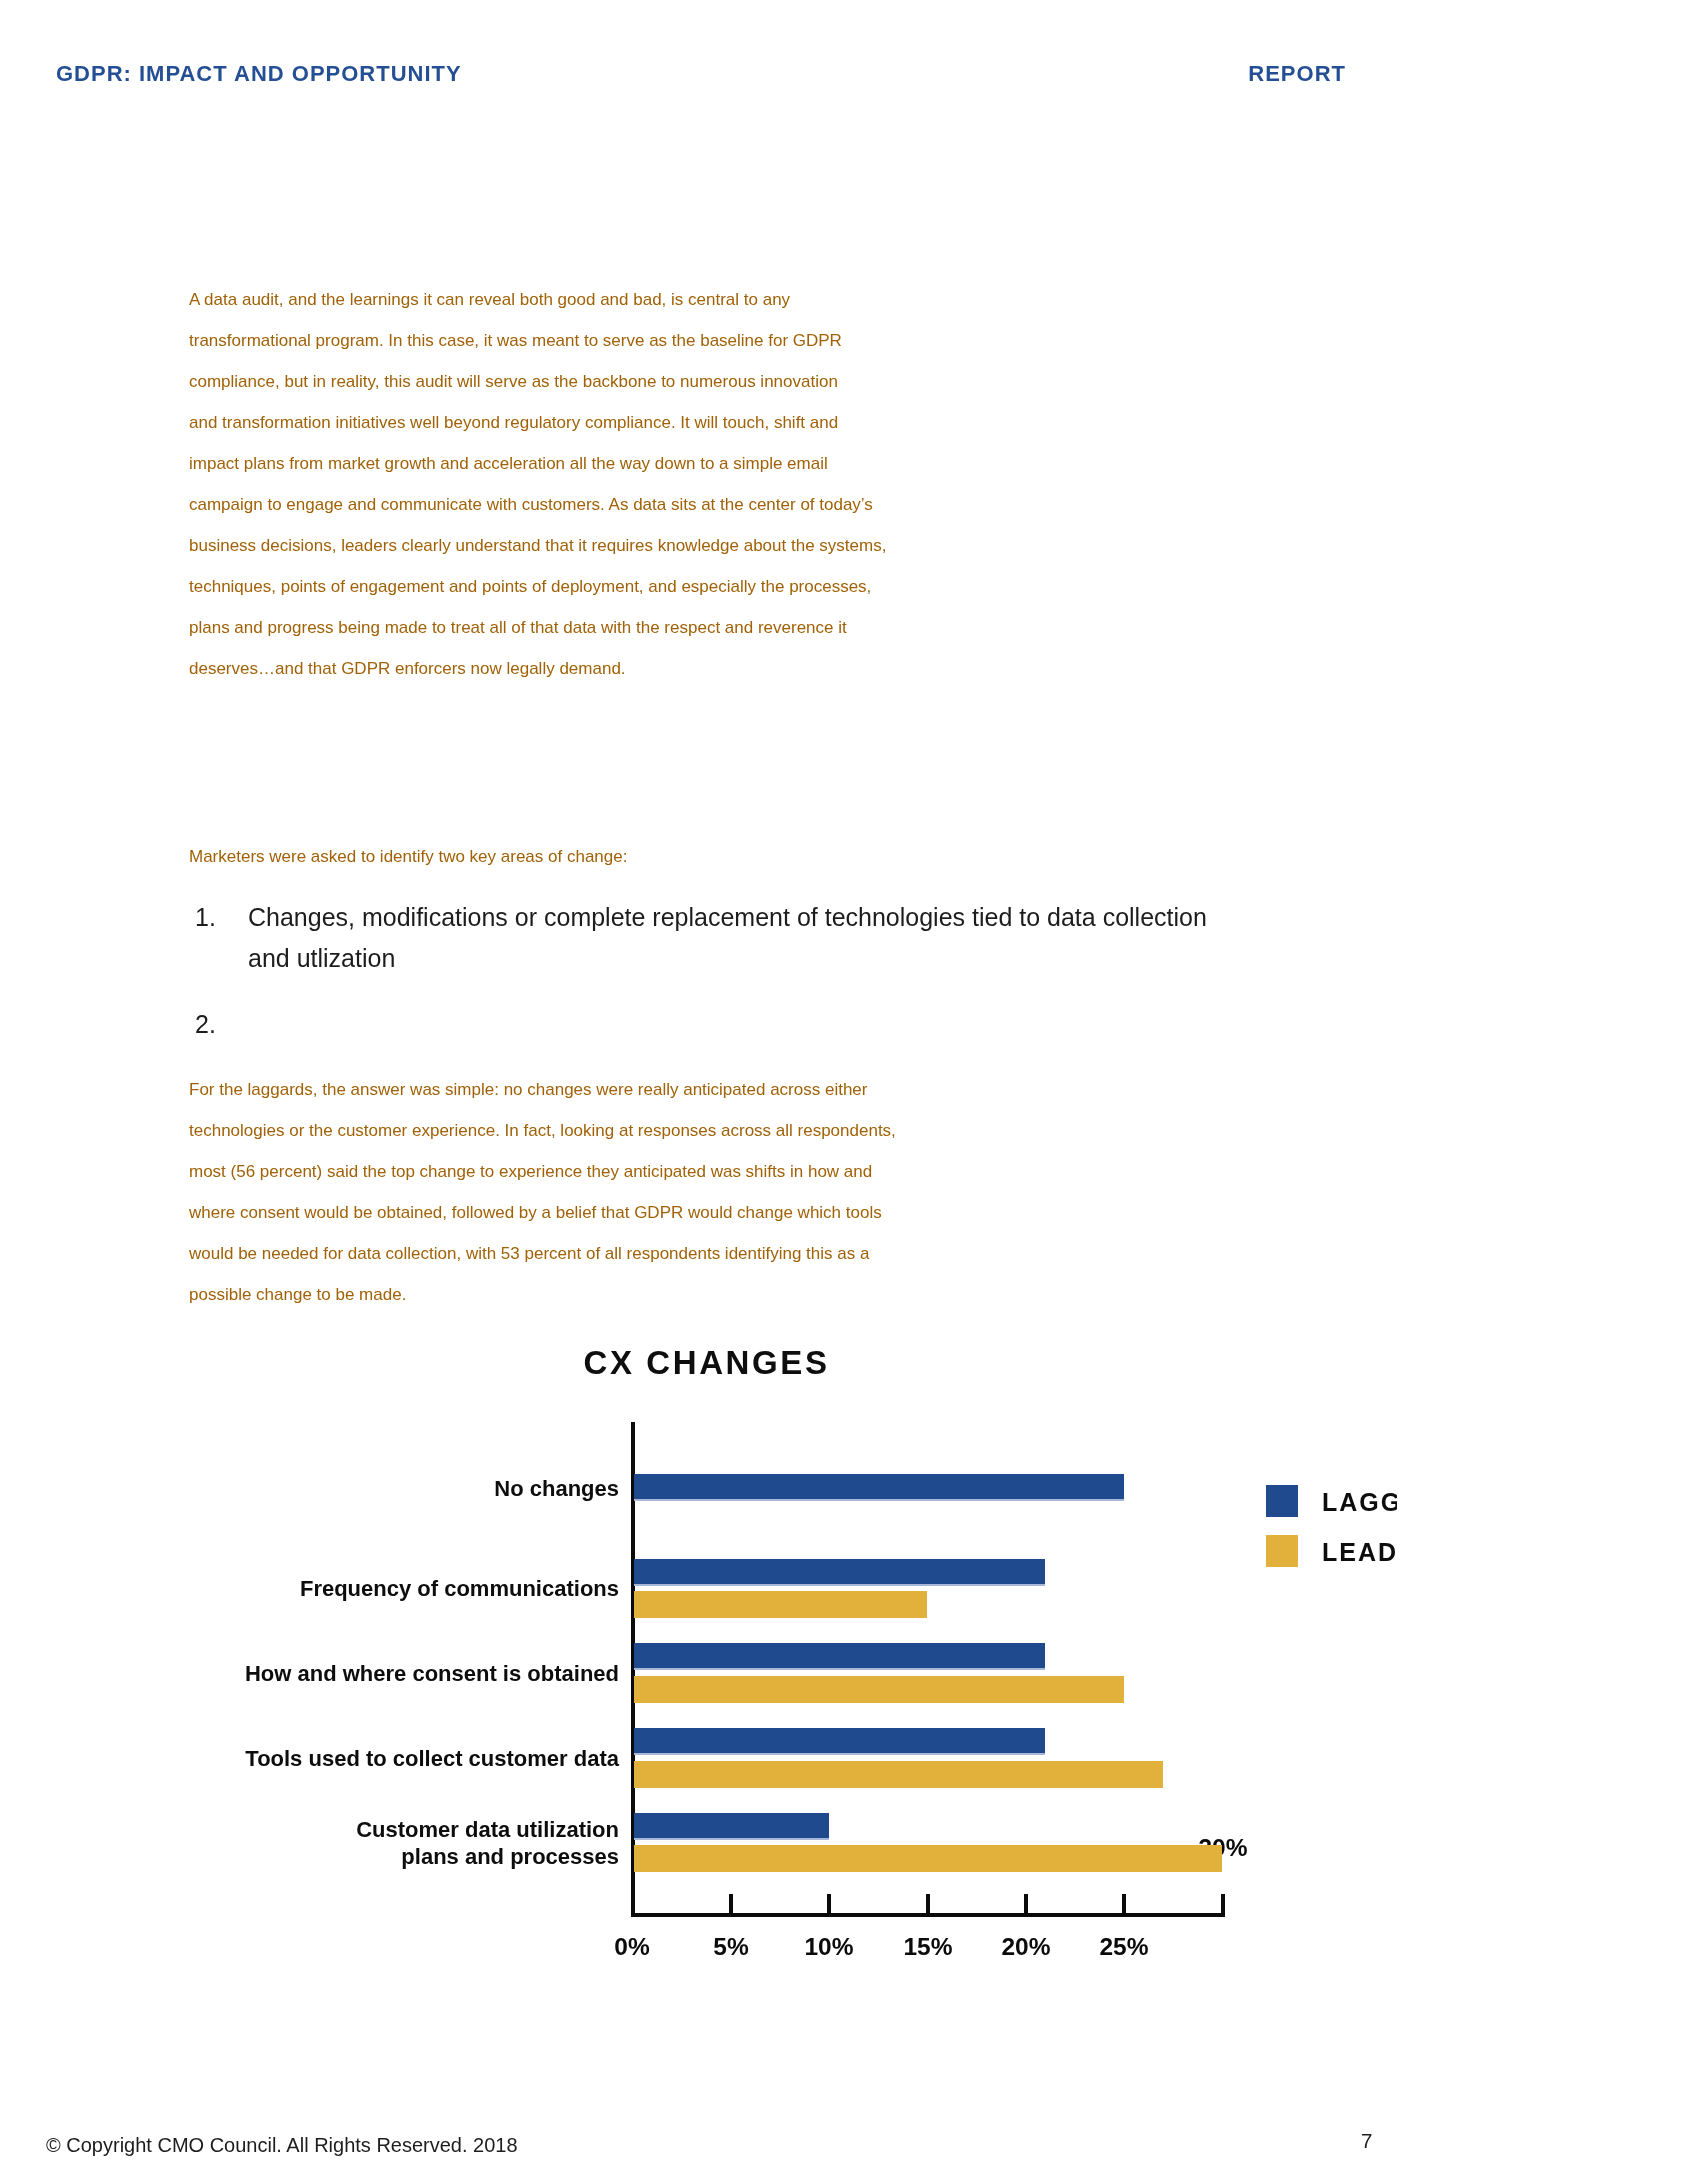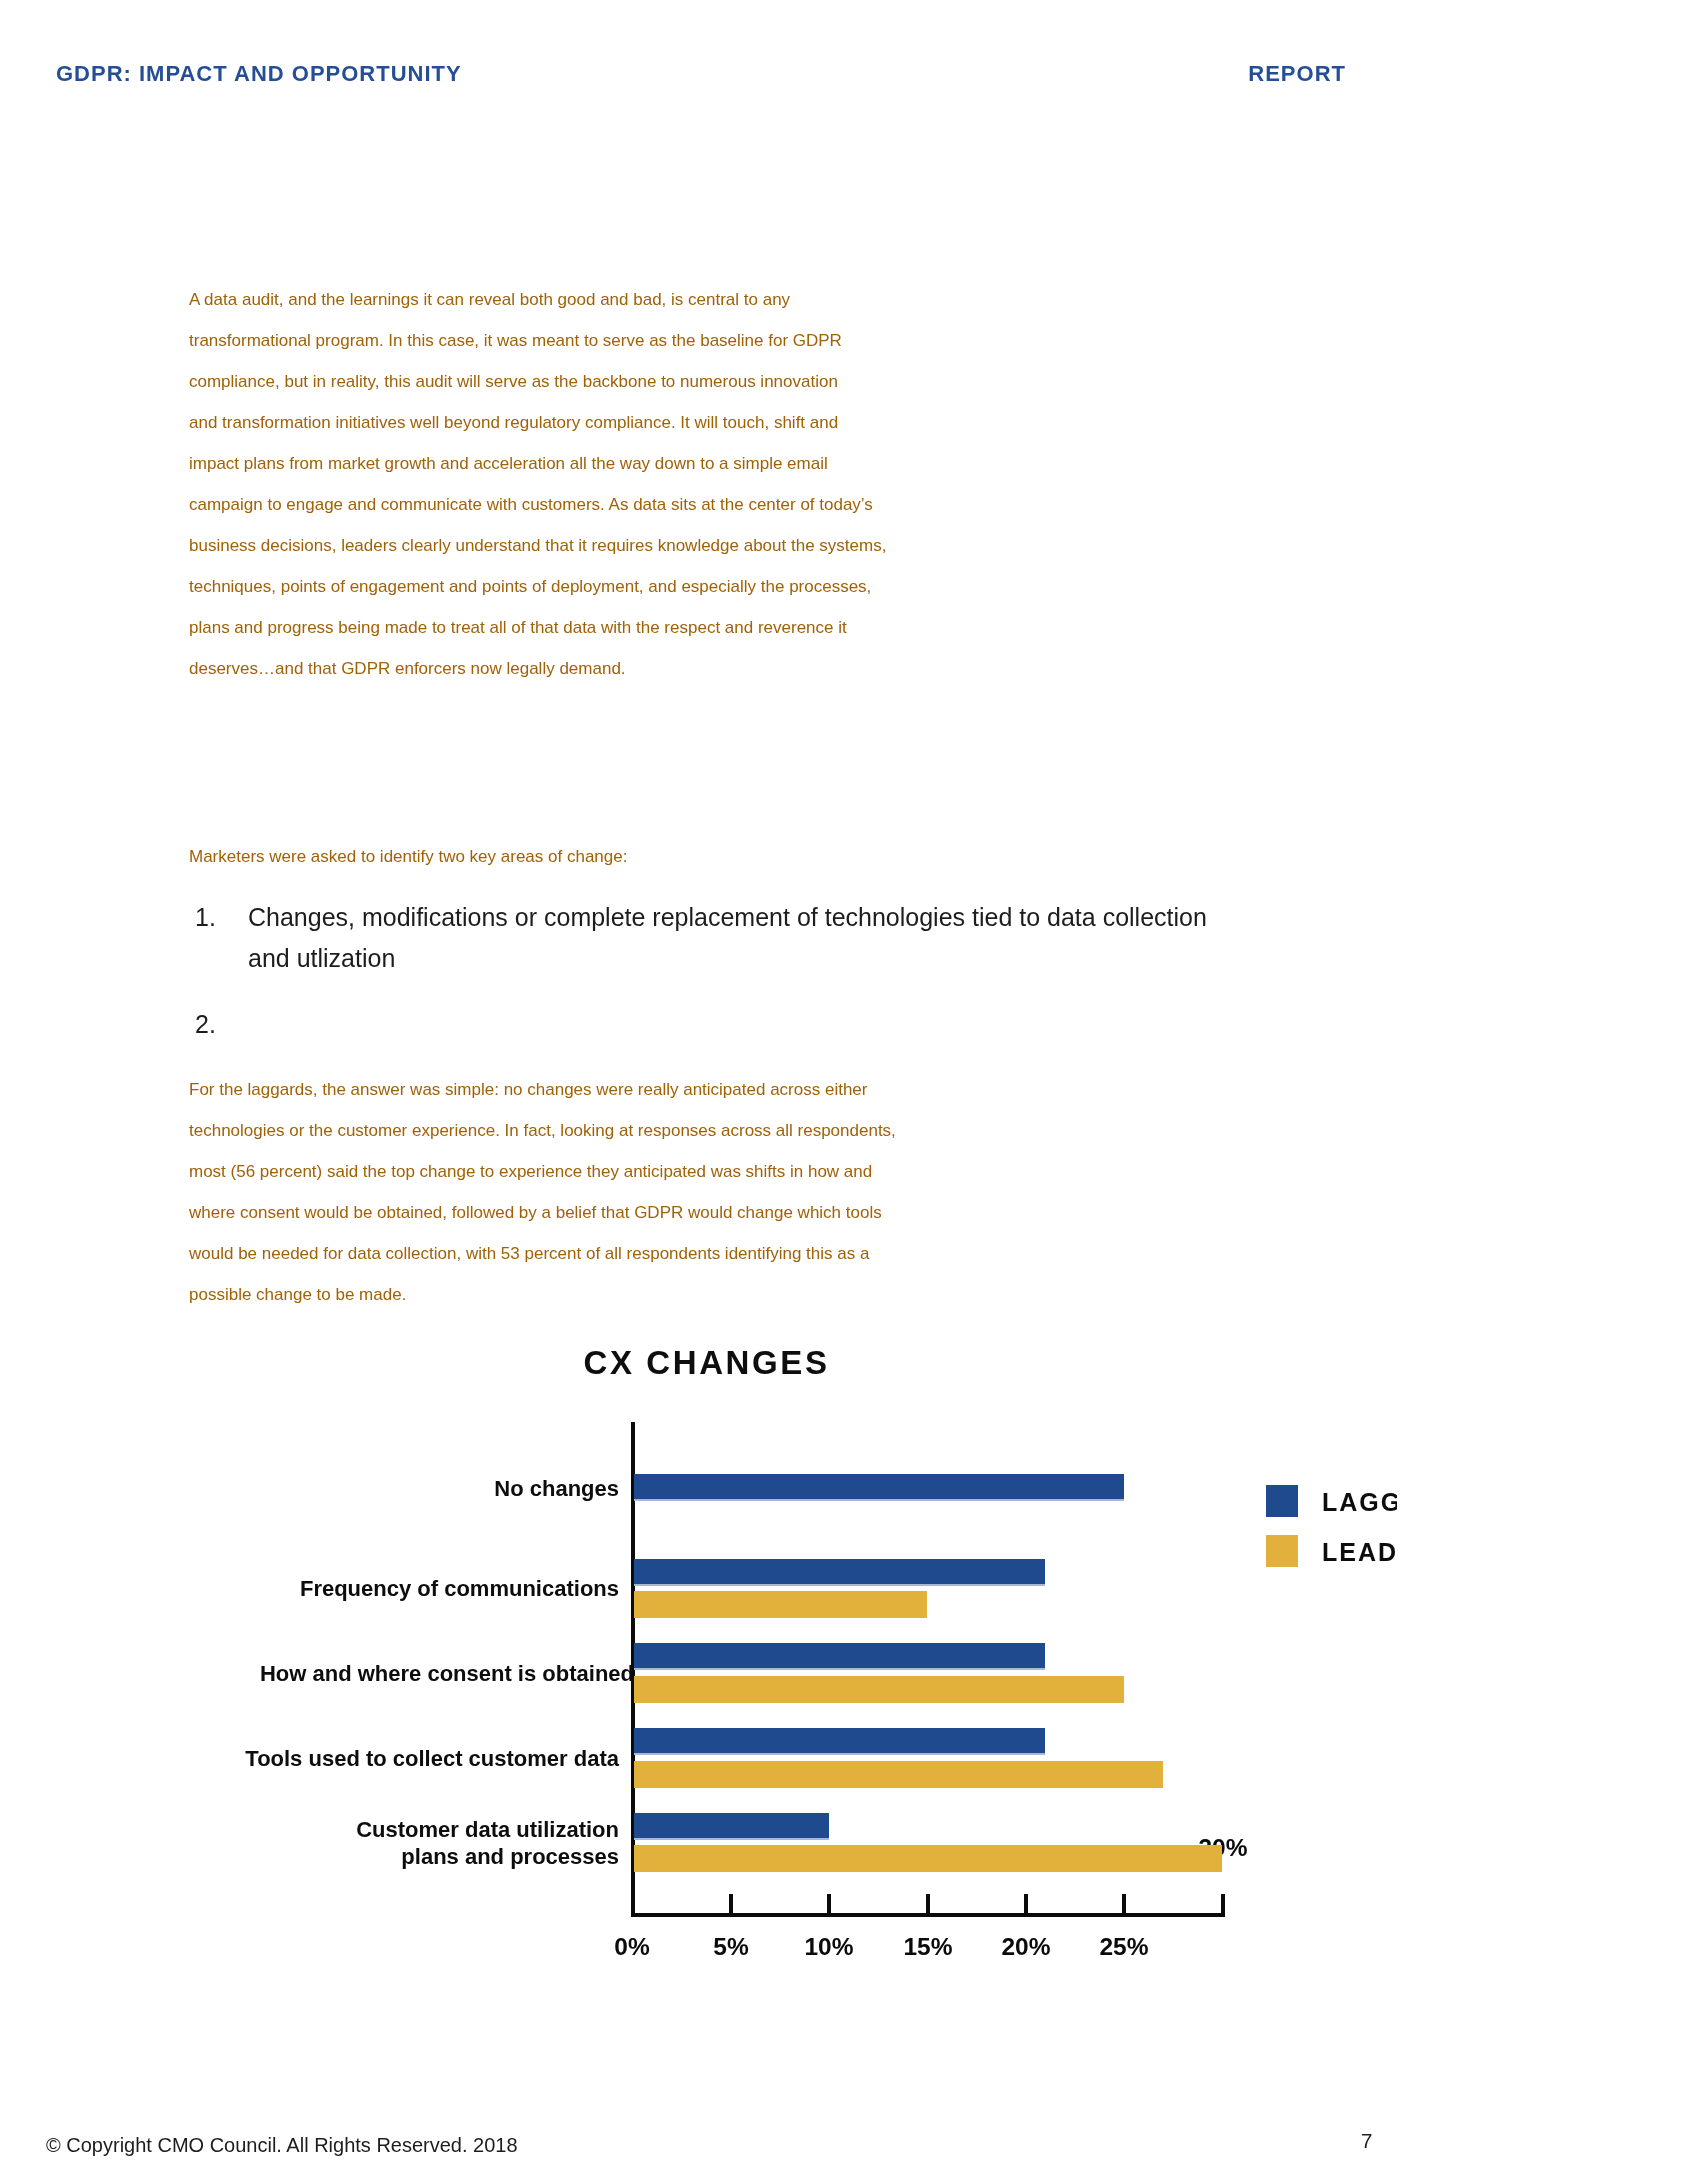--- a/index.html
+++ b/index.html
@@ -79,21 +79,21 @@
       <div class="tick-label" style="position: absolute; left: 1124px; top: 1933px;">25%</div>
       <div style="position: absolute; left: 1221px; top: 1894px; width: 4px; height: 18.5px; background: rgb(11, 11, 11);"></div>
       <div class="tick-label" style="position: absolute; left: 1223px; top: 1834px; text-align: center;">30%</div>
       <div class="bar laggards" style="position: absolute; left: 634px; top: 1474px; width: 490px; height: 25px; background: rgb(31, 75, 142);"></div>
       <div class="cat-label" style="position: absolute; left: 182px; top: 1488px;">No changes</div>
       <div class="bar laggards" style="position: absolute; left: 634px; top: 1559px; width: 411px; height: 25px; background: rgb(31, 75, 142);"></div>
       <div class="bar leaders" style="position: absolute; left: 634px; top: 1591px; width: 293px; height: 27px; background: rgb(226, 177, 60);"></div>
       <div class="cat-label" style="position: absolute; left: 182px; top: 1588px;">Frequency of communications</div>
       <div class="bar laggards" style="position: absolute; left: 634px; top: 1643px; width: 411px; height: 25px; background: rgb(31, 75, 142);"></div>
       <div class="bar leaders" style="position: absolute; left: 634px; top: 1676px; width: 490px; height: 27px; background: rgb(226, 177, 60);"></div>
-      <div class="cat-label" style="position: absolute; left: 197px; top: 1673px;">How and where consent is obtained</div>
+      <div class="cat-label" style="position: absolute; left: 182px; top: 1673px;">How and where consent is obtained</div>
       <div class="bar laggards" style="position: absolute; left: 634px; top: 1728px; width: 411px; height: 25px; background: rgb(31, 75, 142);"></div>
       <div class="bar leaders" style="position: absolute; left: 634px; top: 1761px; width: 529px; height: 27px; background: rgb(226, 177, 60);"></div>
       <div class="cat-label" style="position: absolute; left: 182px; top: 1758px;">Tools used to collect customer data</div>
       <div class="bar laggards" style="position: absolute; left: 634px; top: 1813px; width: 195px; height: 25px; background: rgb(31, 75, 142);"></div>
       <div class="bar leaders" style="position: absolute; left: 634px; top: 1845px; width: 588px; height: 27px; background: rgb(226, 177, 60);"></div>
       <div class="cat-label" style="position: absolute; left: 182px; top: 1843px;">Customer data utilization
 plans and processes</div>
     </div>
 
   <div>

